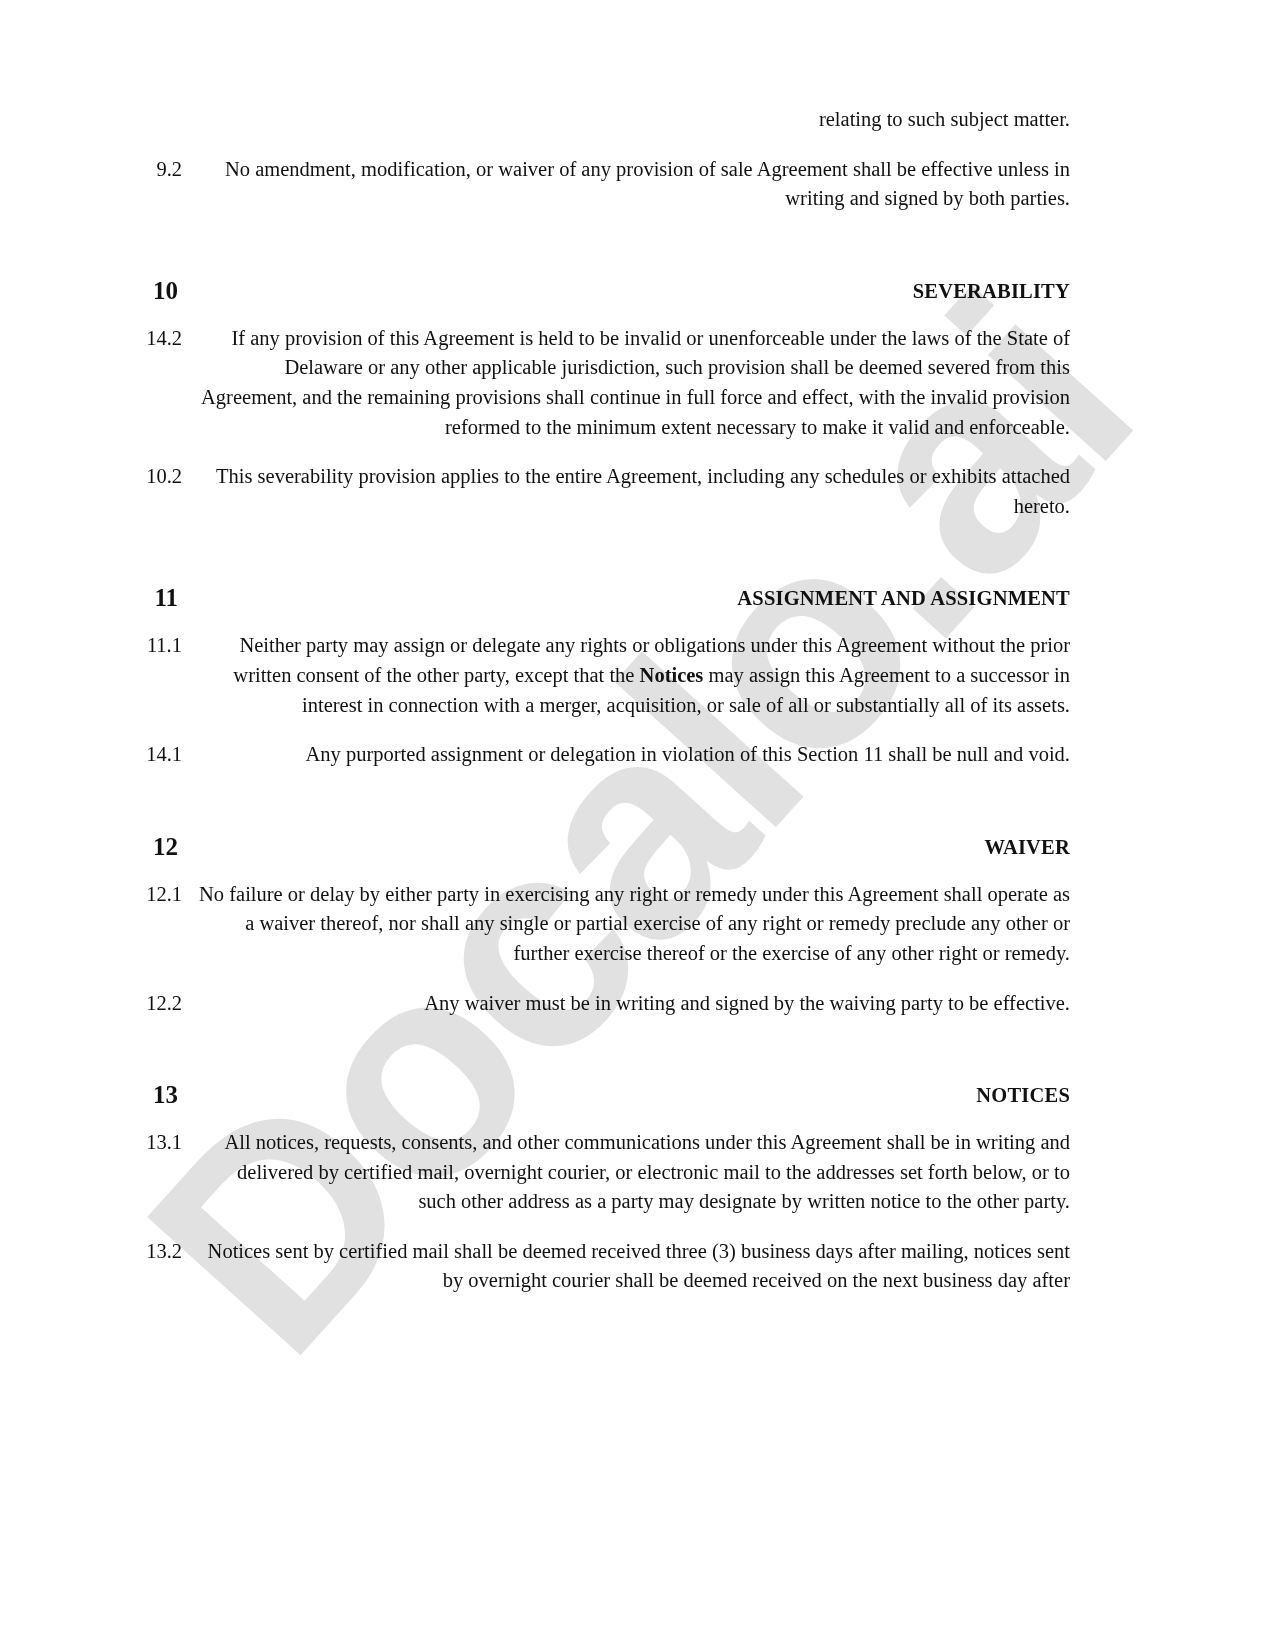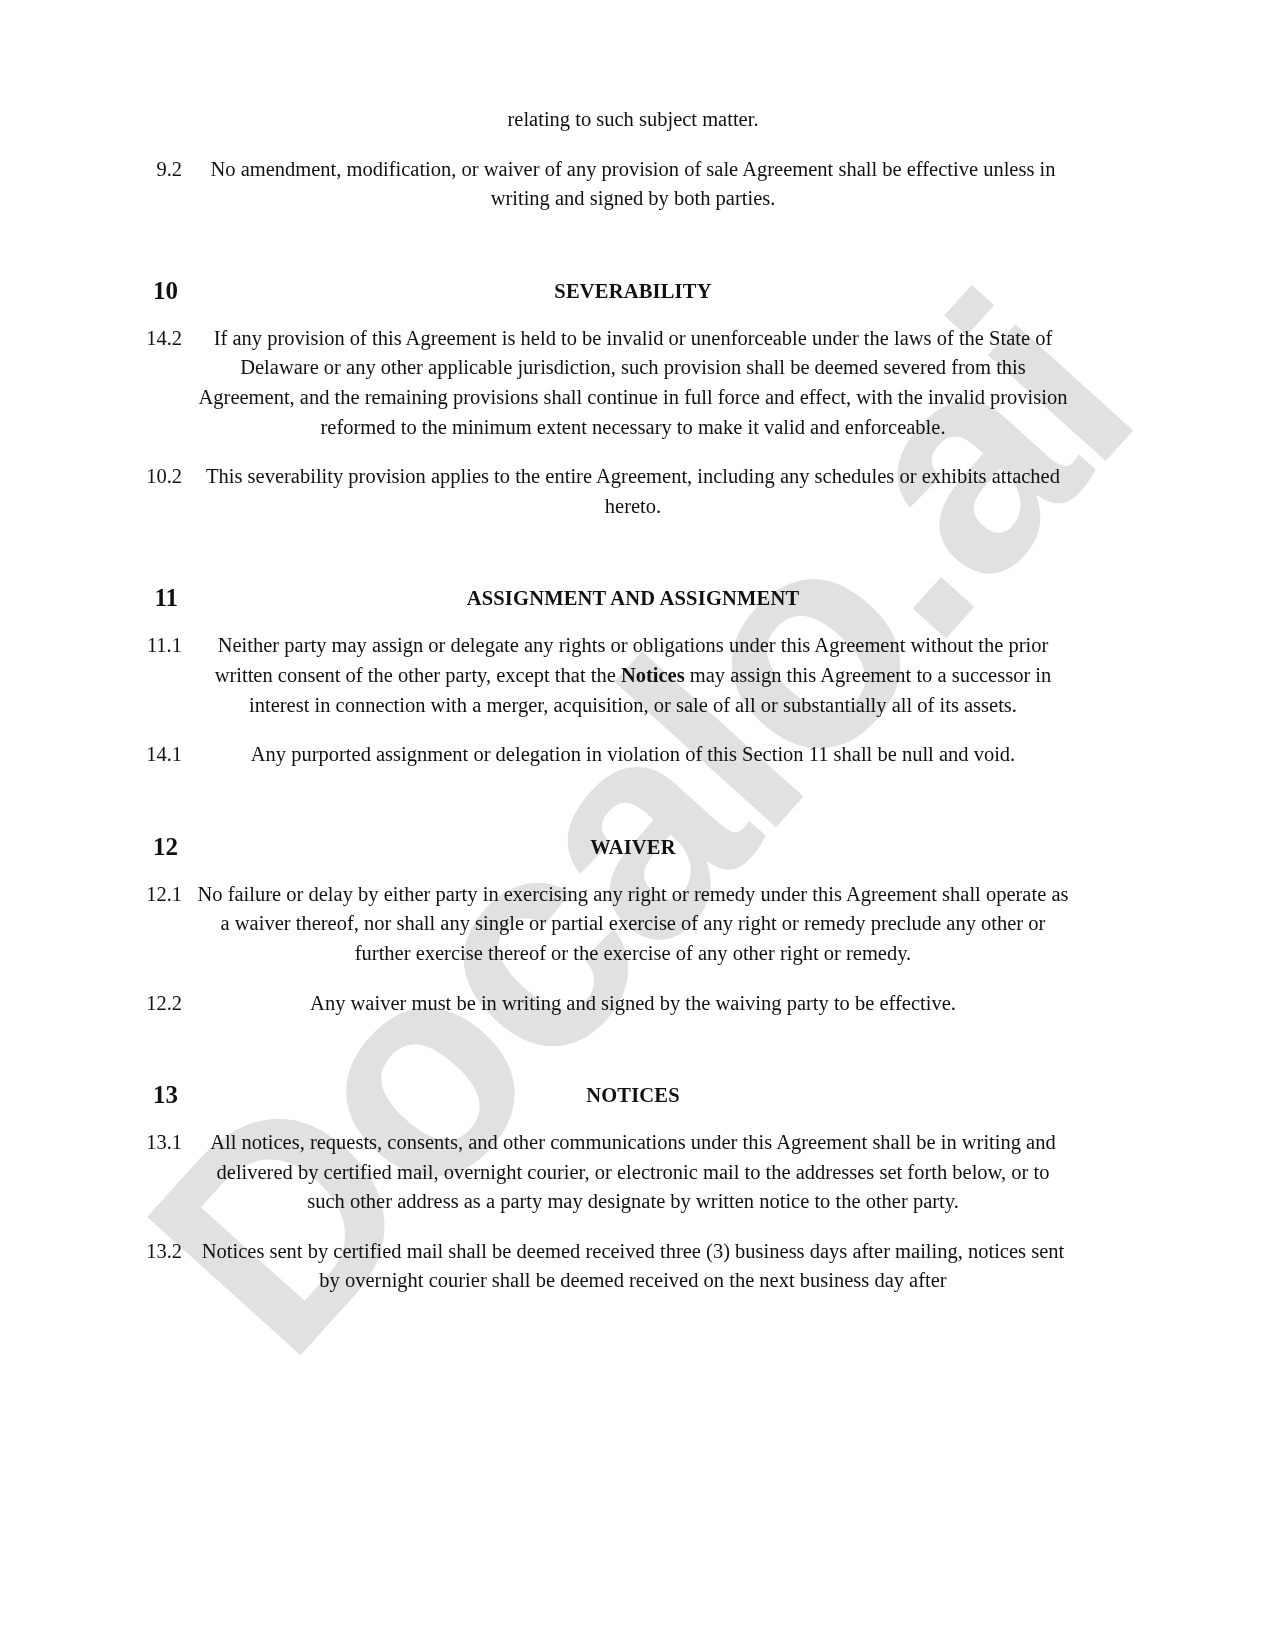--- a/index.html
+++ b/index.html
@@ -62,21 +62,21 @@
     font-size: 20.5px;
     line-height: 29.6px;
     white-space: nowrap;
   }
 
   .txt {
     flex: 1 1 auto;
     padding-left: 14px;
     font-size: 20.5px;
     line-height: 29.6px;
-    text-align: center;
+    text-align: right;
   }
 
   
   .row.cont .num { visibility: hidden; }
 
   
   .heading {
     display: flex;
     align-items: flex-start;
     margin: 0;

